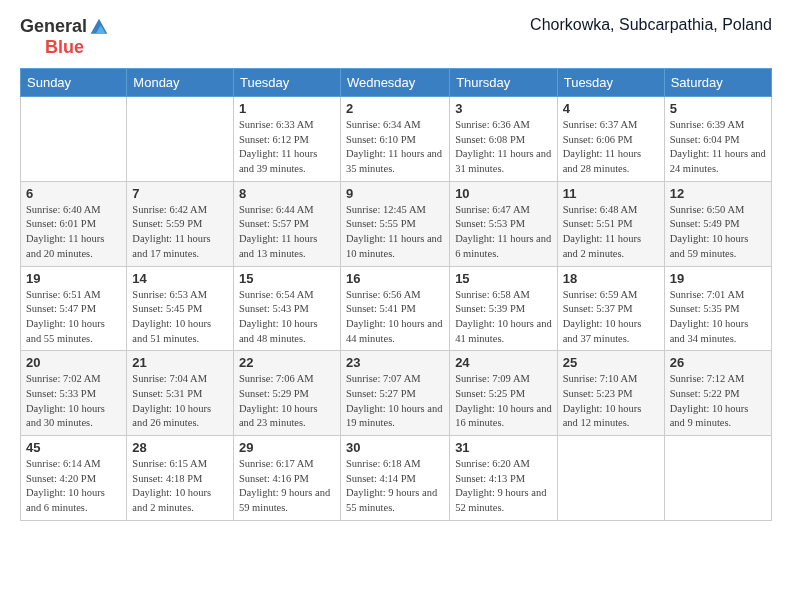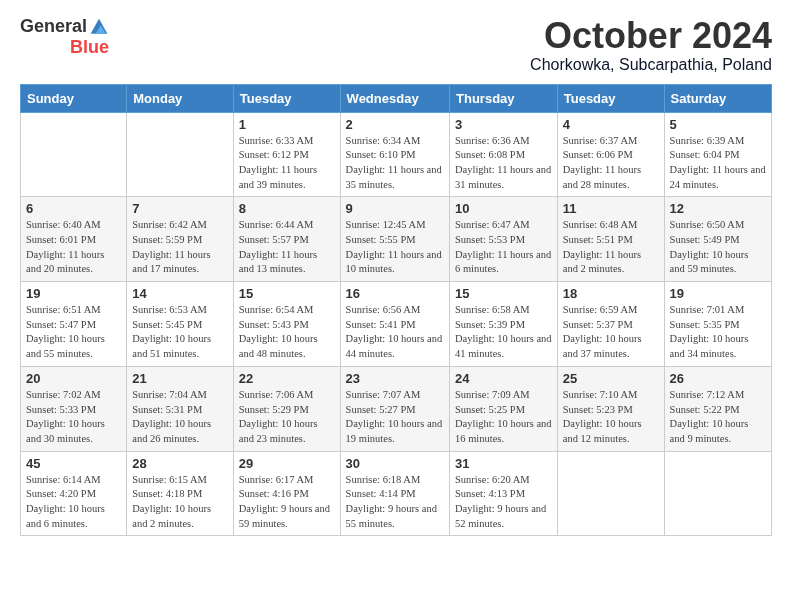--- a/index.html
+++ b/index.html
@@ -16,21 +16,21 @@
     }
     .header {
       display: flex;
       justify-content: space-between;
       align-items: flex-start;
       margin-bottom: 10px;
     }
     .logo {
       display: flex;
       flex-direction: column;
-      align-items: flex-end;
+      align-items: center;
     }
     .logo-text {
       display: flex;
       align-items: center;
     }
     .logo-general {
       font-size: 18px;
       font-weight: bold;
       color: #333;
     }
@@ -60,21 +60,21 @@
     }
     .calendar {
       width: 100%;
       border-collapse: collapse;
       border: 1px solid #ccc;
     }
     .calendar th {
       background-color: #3a7fc1;
       color: #fff;
       font-size: 13px;
-      font-weight: bold;
+      font-weight: normal;
       padding: 6px 6px;
       text-align: left;
       border: 1px solid #5a9fd4;
       margin-top: 40px;
     }
     .calendar td {
       border: 1px solid #ccc;
       vertical-align: top;
       padding: 4px 5px;
       width: 113px;
@@ -118,21 +118,20 @@
       <div class="logo-text">
         <span class="logo-general">General</span>
         <svg class="logo-icon" viewBox="0 0 24 24">
           <polygon points="12,2 22,20 2,20" fill="#3a7fc1"></polygon>
           <polygon points="14,10 20,20 8,20" fill="#5ab0e8"></polygon>
         </svg>
       </div>
       <span class="logo-blue">Blue</span>
     </div>
     <div class="title-block">
-      <div class="main-title">October 2024</div>
       <div class="subtitle">Chorkowka, Subcarpathia, Poland</div>
     </div>
   </div>
 
   <table class="calendar">
     <thead>
       <tr>
         <th>Sunday</th>
         <th>Monday</th>
         <th>Tuesday</th>

